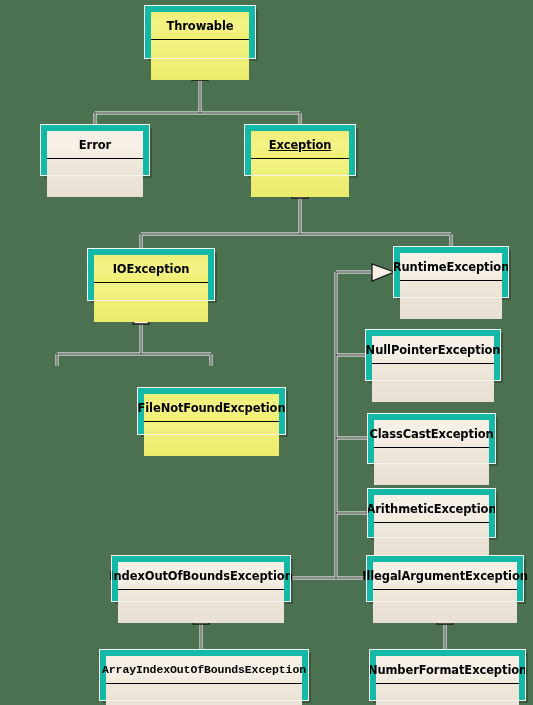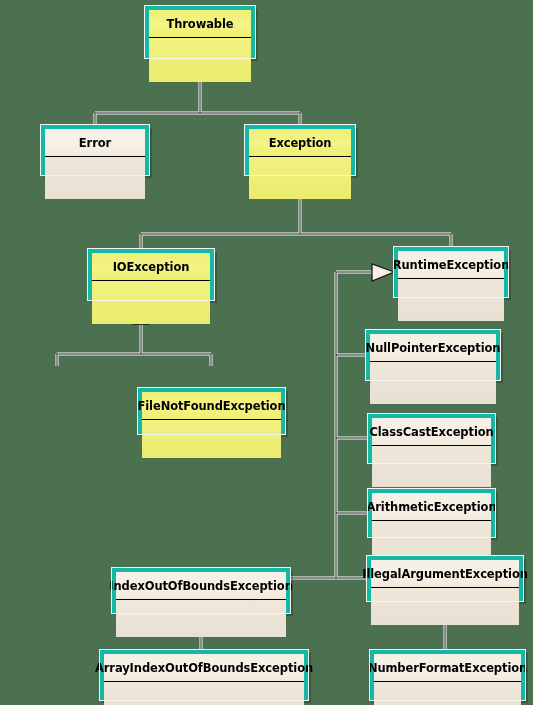--- a/index.html
+++ b/index.html
@@ -22,21 +22,21 @@
     position: absolute;
     left: 0;
     top: 0;
     width: 533px;
     height: 705px;
     pointer-events: none;
   }
   .uml-class {
     position: absolute;
     box-sizing: border-box;
-    border: 4px solid #14b8a6;
+    border: 6px solid #14b8a6;
     box-shadow: 3px 3px 0 rgba(0,0,0,0.22);
     outline: 1px solid #f4f4f0;
     z-index: 2;
   }
   .uml-class .name-row {
     box-sizing: border-box;
     height: 28px;
     display: flex;
     align-items: center;
     justify-content: center;
@@ -143,21 +143,21 @@
   <div class="uml-class yellow" style="left:145px; top:6px; width:110px; height:52px;">
     <div class="name-row">Throwable</div>
     <div class="attr-row"></div>
   </div>
 
   <div class="uml-class cream" style="left:41px; top:125px; width:108px; height:50px;">
     <div class="name-row">Error</div>
     <div class="attr-row"></div>
   </div>
 
-  <div class="uml-class yellow" style="left:245px; top:125px; width:110px; height:50px;">
+  <div class="uml-class yellow" style="left:245px; top:125px; width:110px; height:50px;text-decoration:underline;">
     <div class="name-row">Exception</div>
     <div class="attr-row"></div>
   </div>
 
   <div class="uml-class yellow" style="left:88px; top:249px; width:126px; height:51px;">
     <div class="name-row">IOException</div>
     <div class="attr-row"></div>
   </div>
 
   <div class="uml-class cream" style="left:394px; top:247px; width:114px; height:50px;">
@@ -179,31 +179,31 @@
   <div class="uml-class cream" style="left:368px; top:414px; width:127px; height:49px;">
     <div class="name-row">ClassCastException</div>
     <div class="attr-row"></div>
   </div>
 
   <div class="uml-class cream" style="left:368px; top:489px; width:127px; height:48px;">
     <div class="name-row">ArithmeticException</div>
     <div class="attr-row"></div>
   </div>
 
-  <div class="uml-class cream" style="left:112px; top:556px; width:178px; height:45px;margin-top:12px;">
+  <div class="uml-class cream" style="left:112px; top:556px; width:178px; height:45px;">
     <div class="name-row">IndexOutOfBoundsException</div>
     <div class="attr-row"></div>
   </div>
 
   <div class="uml-class cream" style="left:367px; top:556px; width:156px; height:45px;">
     <div class="name-row">IllegalArgumentException</div>
     <div class="attr-row"></div>
   </div>
 
-  <div class="uml-class cream" style="left:100px; top:650px; width:208px; height:50px;">
+  <div class="uml-class cream" style="left:100px; top:650px; width:208px; height:50px;font-family:Liberation Mono, monospace;">
     <div class="name-row">ArrayIndexOutOfBoundsException</div>
     <div class="attr-row"></div>
   </div>
 
   <div class="uml-class cream" style="left:370px; top:650px; width:155px; height:50px;">
     <div class="name-row">NumberFormatException</div>
     <div class="attr-row"></div>
   </div>
 
 </div>

